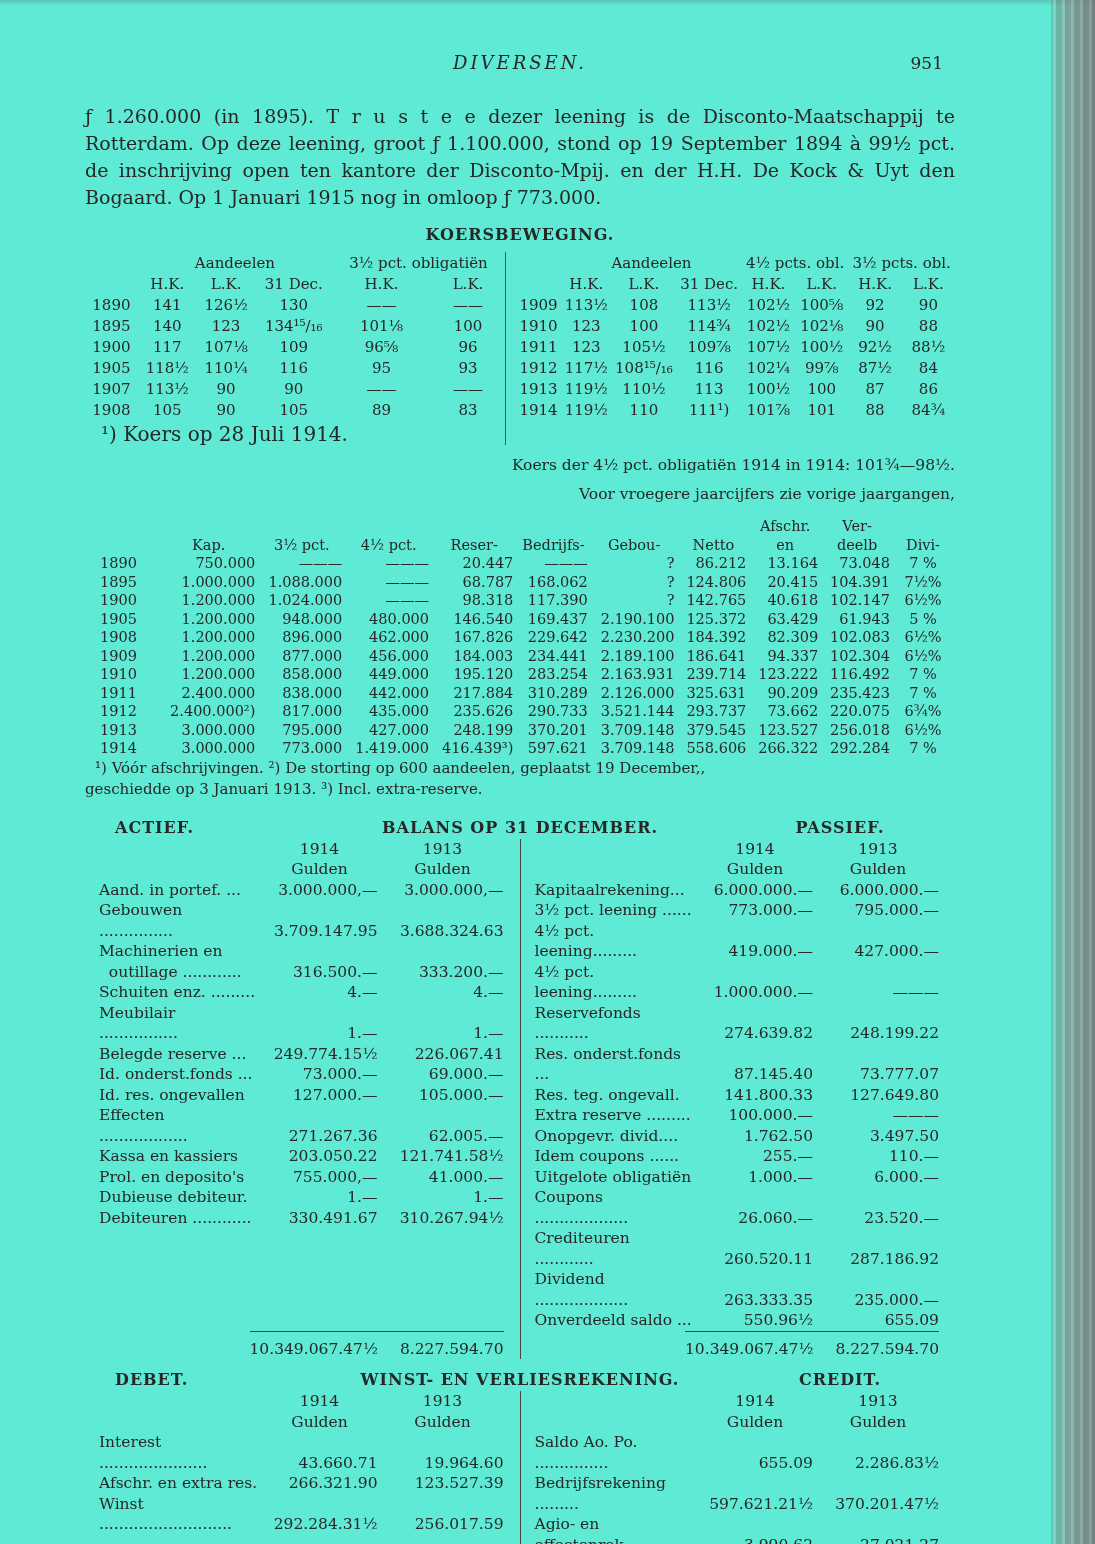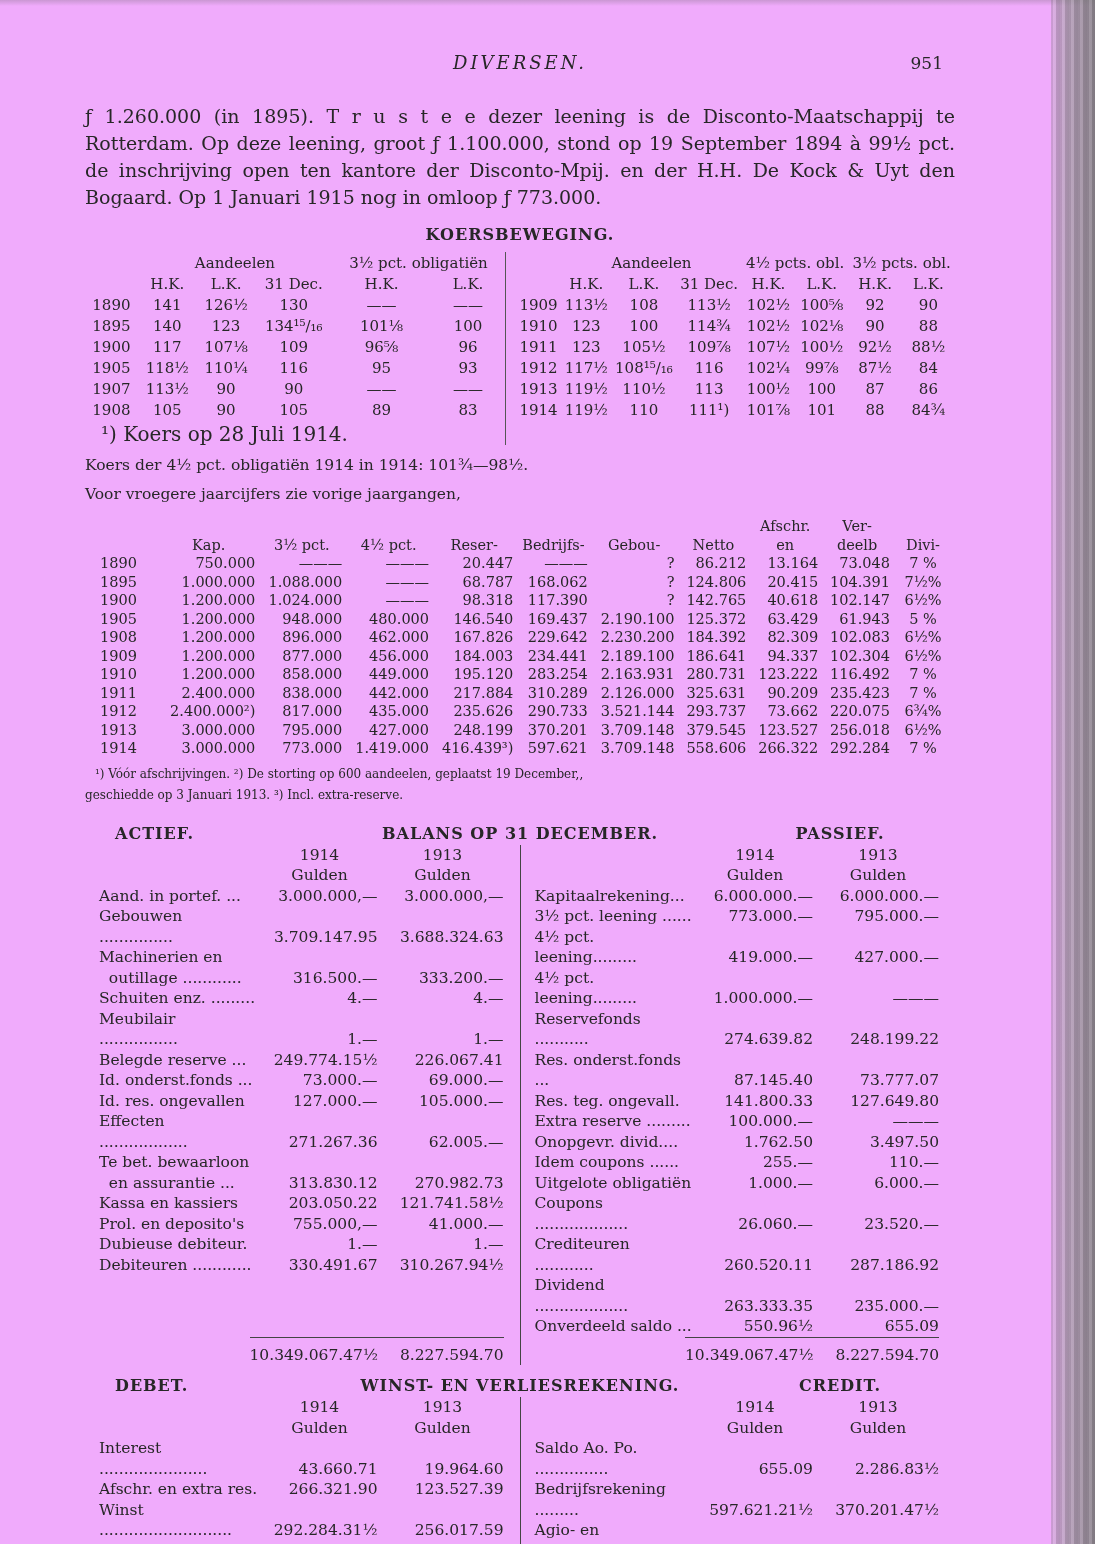--- a/index.html
+++ b/index.html
@@ -1,16 +1,16 @@
 <!DOCTYPE html>
 <html><head>
 <meta charset="utf-8">
 <style>
   html,body{margin:0;padding:0;background:#bfbfbf;}
-  .page{position:relative;width:1095px;height:1544px;margin:0 auto;background:#f0abfc;
+  .page{position:relative;width:1095px;height:1544px;margin:0 auto;background:#5eead4;
         font-family:"DejaVu Serif", serif;color:#272727;overflow:hidden;}
   .edge-right{position:absolute;top:0;right:0;width:44px;height:100%;
     background:
       repeating-linear-gradient(90deg, rgba(120,120,120,.30) 0 2px, rgba(185,185,185,.30) 2px 5px, rgba(110,110,110,.35) 5px 9px),
       linear-gradient(to right, rgba(200,200,200,0) 0%, rgba(150,150,150,.55) 40%, rgba(120,120,120,.85) 100%);}
   .edge-top{position:absolute;top:0;left:0;width:100%;height:6px;
     background:linear-gradient(to bottom, rgba(90,90,90,.25), rgba(90,90,90,0));}
   .content{position:absolute;left:85px;top:52px;width:870px;}
 
   .running-head{display:grid;grid-template-columns:1fr auto 1fr;align-items:baseline;font-size:18px;}
@@ -23,28 +23,28 @@
 
   .koers-wrap{display:flex;margin-top:8px;font-size:15px;line-height:21px;}
   .koers-left{width:420px;}
   .koers-right{flex:1;border-left:1.5px solid #555;padding-left:10px;}
   table{border-collapse:collapse;}
   .koers-table{width:100%;}
   .koers-table td{text-align:center;padding:0 3px;white-space:nowrap;}
   .koers-table thead td{padding-top:1px;}
   .koers-fn{margin:3px 0 0 16px;font-size:20px;}
 
-  .center-note{text-align:left;font-size:15.5px;margin-top:11px;}
+  .center-note{text-align:right;font-size:15.5px;margin-top:11px;}
 
   .jaar-table{margin:14px 0 0 12px;font-size:14.5px;line-height:18.5px;width:856px;}
   .jaar-table td{text-align:right;padding:0 3px;white-space:nowrap;}
   .jaar-table td.c0{text-align:left;width:56px;}
   .jaar-table td.c10{text-align:center;width:54px;}
   .jaar-table .jaar-head td{text-align:center;}
-  .jaar-fn{font-size:12px;line-height:21px;margin-top:6px;}
+  .jaar-fn{font-size:15px;line-height:21px;}
   .jaar-fn .fn1{padding-left:10px;}
 
   .fin-title-row{display:grid;grid-template-columns:230px 1fr 230px;margin-top:18px;
                  font-size:16px;font-weight:bold;letter-spacing:1px;align-items:baseline;}
   .fin-title-row .side-left{padding-left:30px;}
   .fin-title-row .center{text-align:center;}
   .fin-title-row .side-right{text-align:center;}
 
   .fin-wrap{display:flex;margin-top:2px;font-size:15.5px;line-height:20.5px;}
   .fin-col{width:50%;display:flex;flex-direction:column;}
@@ -351,21 +351,21 @@
             <td class="c10">6½%</td>
           </tr>
           <tr>
             <td class="c0">1910</td>
             <td class="c1">1.200.000</td>
             <td class="c2">858.000</td>
             <td class="c3">449.000</td>
             <td class="c4">195.120</td>
             <td class="c5">283.254</td>
             <td class="c6">2.163.931</td>
-            <td class="c7">280.731</td>
+            <td class="c7">239.714</td>
             <td class="c8">123.222</td>
             <td class="c9">116.492</td>
             <td class="c10">7 %</td>
           </tr>
           <tr>
             <td class="c0">1911</td>
             <td class="c1">2.400.000</td>
             <td class="c2">838.000</td>
             <td class="c3">442.000</td>
             <td class="c4">217.884</td>
@@ -484,26 +484,20 @@
                 <td class="c0">Id. res. ongevallen</td>
                 <td class="c1">127.000.—</td>
                 <td class="c2">105.000.—</td>
               </tr>
               <tr>
                 <td class="c0">Effecten ..................</td>
                 <td class="c1">271.267.36</td>
                 <td class="c2">62.005.—</td>
               </tr>
               <tr>
-                <td class="c0">Te bet. bewaarloon
-&nbsp;&nbsp;en assurantie ...</td>
-                <td class="c1">313.830.12</td>
-                <td class="c2">270.982.73</td>
-              </tr>
-              <tr>
                 <td class="c0">Kassa en kassiers</td>
                 <td class="c1">203.050.22</td>
                 <td class="c2">121.741.58½</td>
               </tr>
               <tr>
                 <td class="c0">Prol. en deposito's</td>
                 <td class="c1">755.000,—</td>
                 <td class="c2">41.000.—</td>
               </tr>
               <tr>

